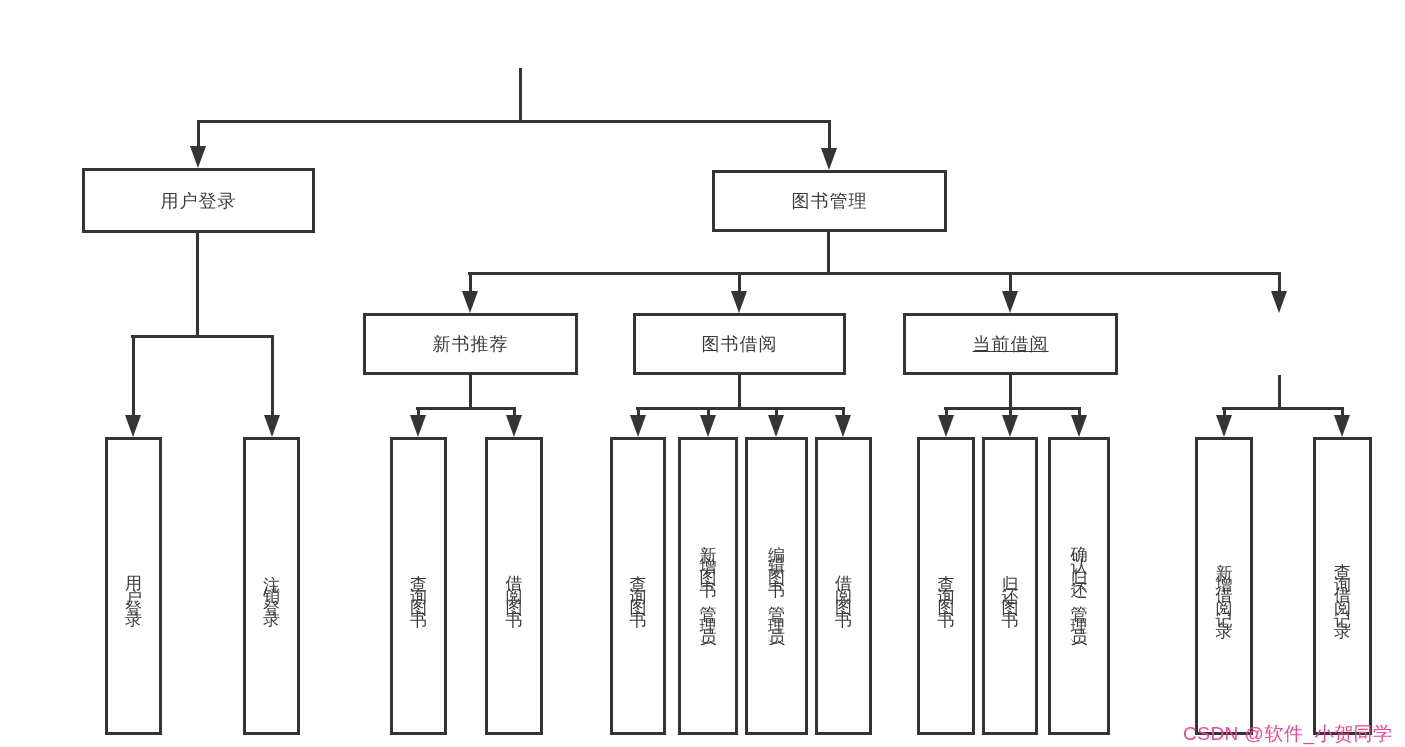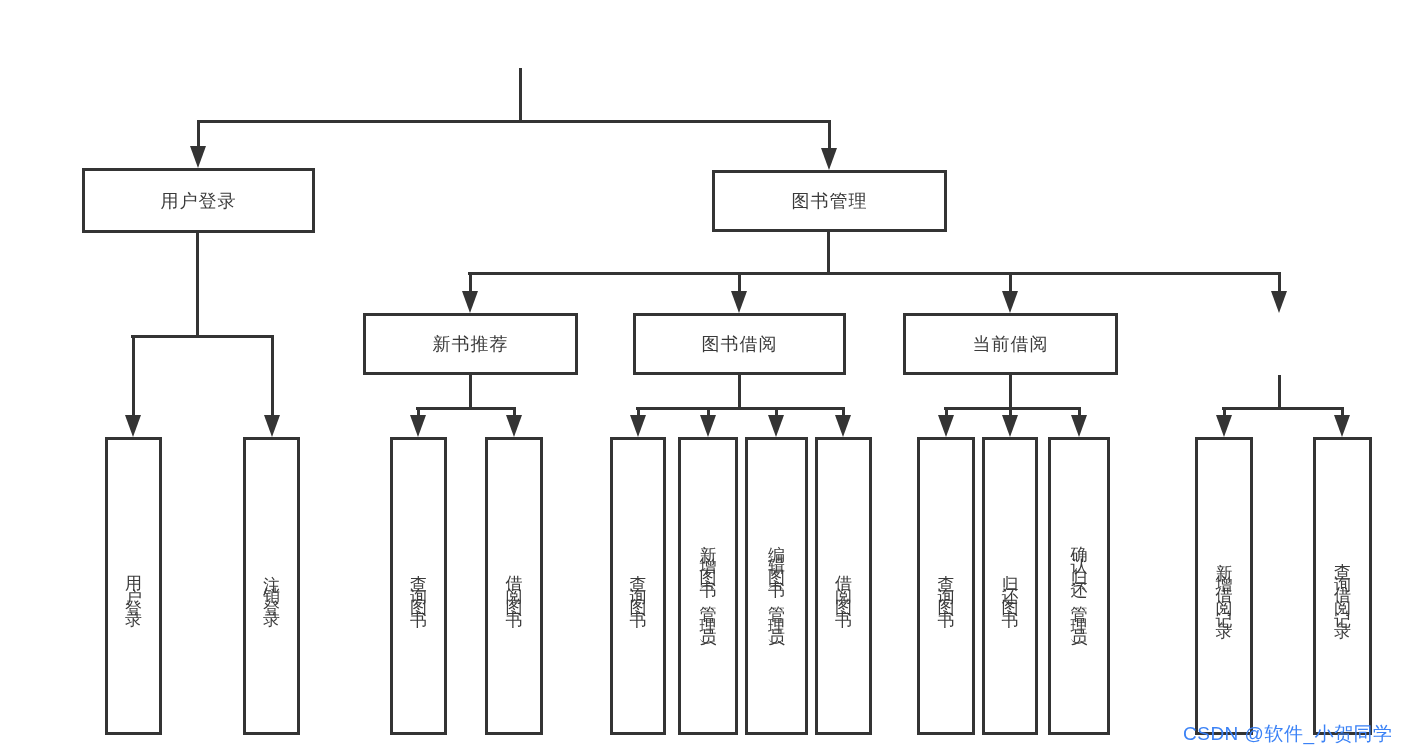--- a/index.html
+++ b/index.html
@@ -23,21 +23,21 @@
   .hline,.vline{position:absolute;background:#343434;z-index:1;}
   .hline{height:3px;}
   .vline{width:3px;}
   .tri{
     position:absolute;width:0;height:0;z-index:1;
     border-left:8px solid transparent;border-right:8px solid transparent;
     border-top:22px solid #343434;
   }
   .watermark{
     position:absolute;left:1183px;top:721px;z-index:6;
-    font-size:19px;color:#3b82f6;letter-spacing:0.5px;
+    font-size:19px;color:#ec4899;letter-spacing:0.5px;
   }
 </style>
 </head>
 <body>
 
 <div class="canvas">
 
 
   <div class="node" style="left:82px;top:168px;width:233px;height:65px;">
     <span>用户登录</span>
@@ -48,21 +48,21 @@
   </div>
 
   <div class="node" style="left:363px;top:313px;width:215px;height:62px;text-align:center;">
     <span>新书推荐</span>
   </div>
 
   <div class="node" style="left:633px;top:313px;width:213px;height:62px;">
     <span>图书借阅</span>
   </div>
 
-  <div class="node" style="left:903px;top:313px;width:215px;height:62px;">
+  <div class="node" style="left:903px;top:313px;width:215px;height:62px;text-decoration:underline;">
     <span>当前借阅</span>
   </div>
 
 
   <div class="leaf" style="left:105px;width:57px;">
     <span class="vtext">用户登录</span>
   </div>
   <div class="leaf" style="left:243px;width:57px;">
     <span class="vtext">注销登录</span>
   </div>

